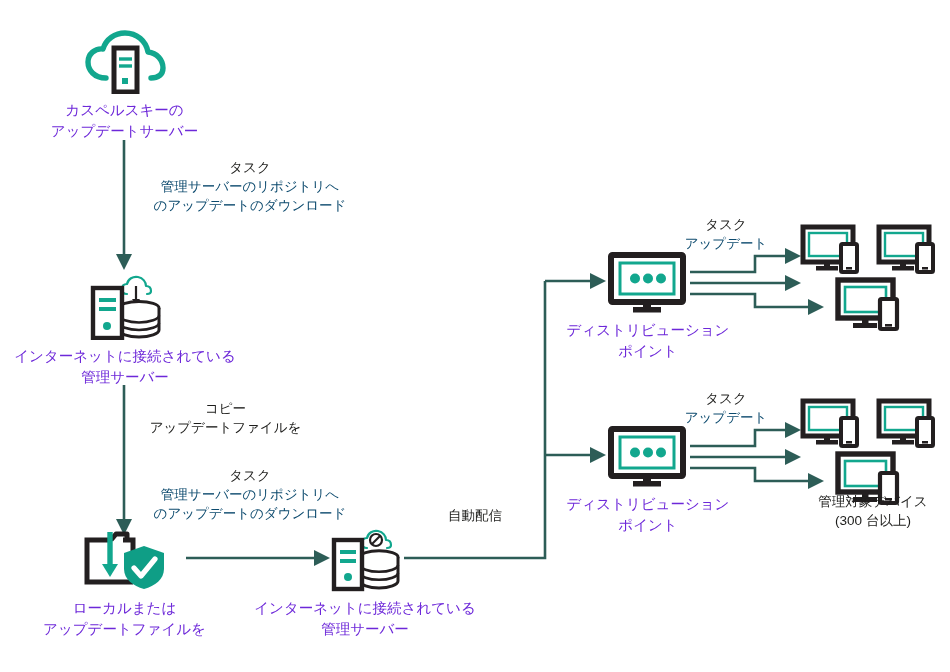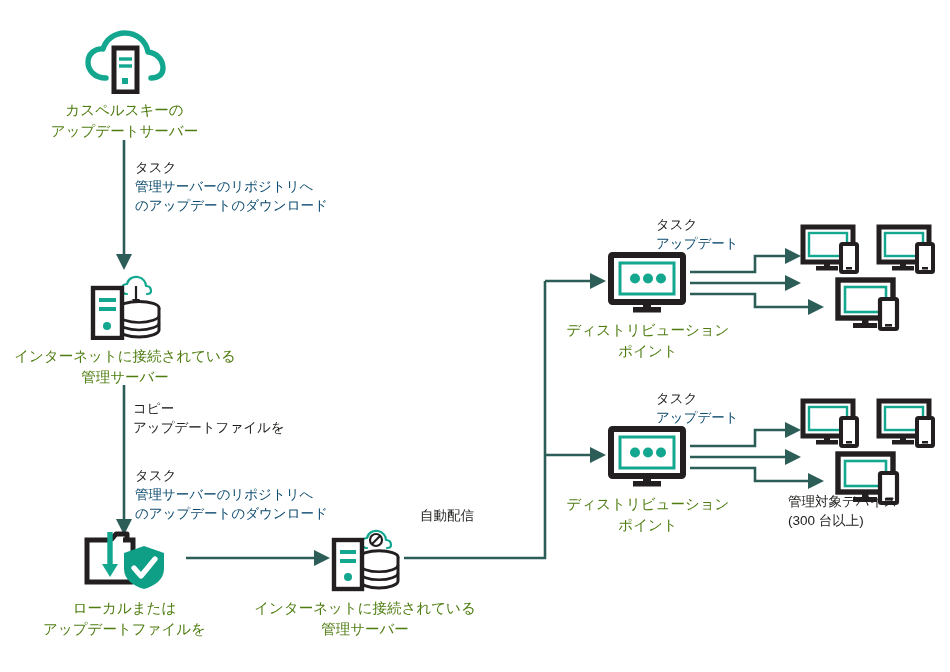--- a/index.html
+++ b/index.html
@@ -32,25 +32,26 @@
   }
   .node-icon {
     display: block;
     line-height: 0;
   }
   .node-label {
     margin-top: 6px;
     text-align: center;
     font-size: 14.5px;
     line-height: 1.42;
-    color: #4d7c0f;
+    color: #6d28d9;
     white-space: nowrap;
   }
   .edge-label {
     position: absolute;
+    text-align: center;
     font-size: 13.5px;
     line-height: 1.42;
     white-space: nowrap;
   }
   .edge-label .l-dark { color: #1d1d1b; display: block; }
   .edge-label .l-teal { color: #0c4a6e; display: block; }
   .devgroup {
     position: absolute;
   }
   .devgroup .dev {

